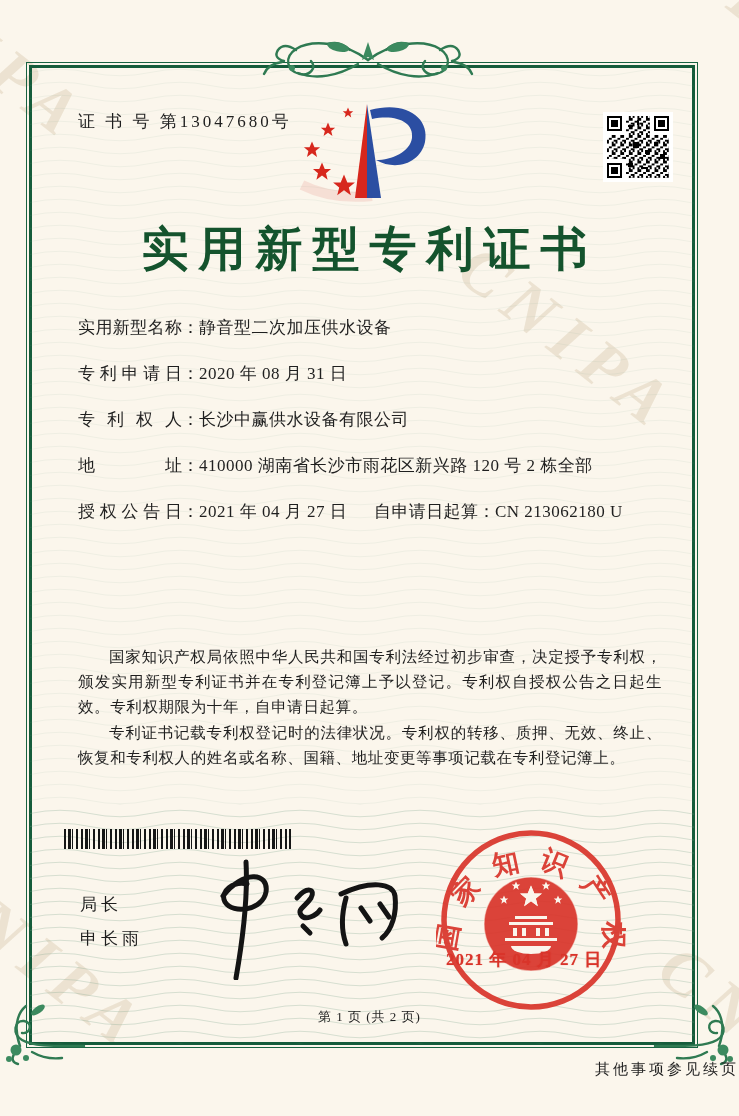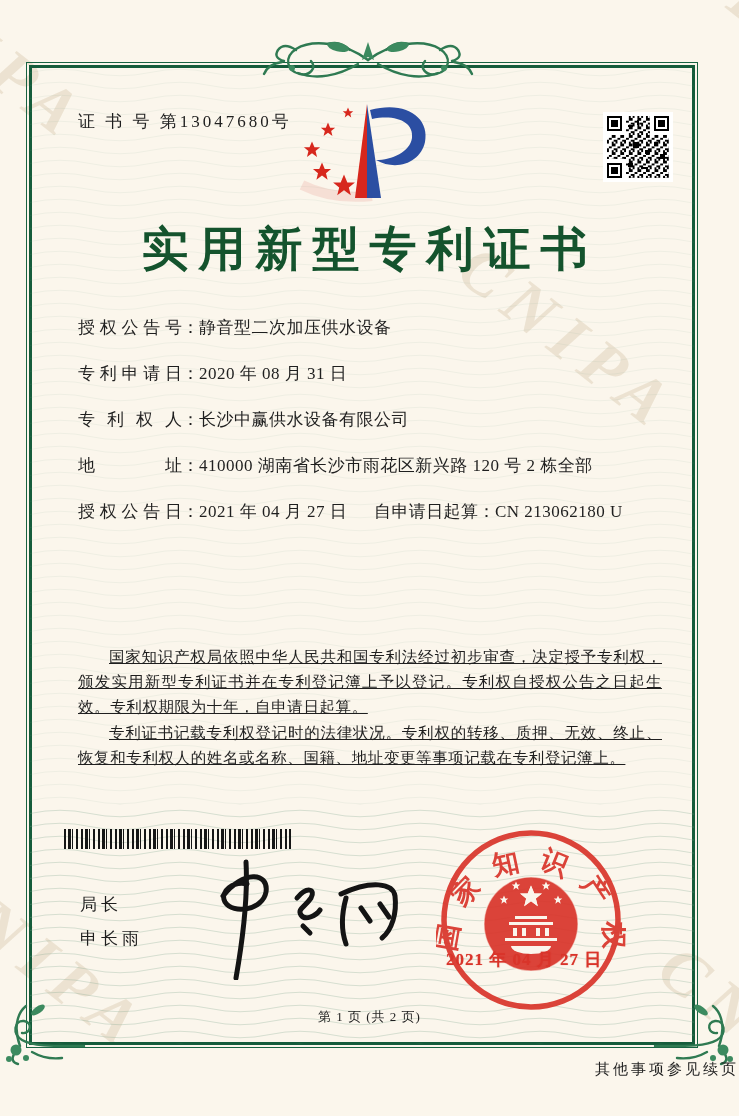--- a/index.html
+++ b/index.html
@@ -42,21 +42,21 @@
     display:inline-block; width:104px; vertical-align:top;
     text-align:justify; text-align-last:justify; text-justify:inter-character;
   }
   .fcolon { display:inline-block; }
   .fvalue { letter-spacing:0.5px;margin-top:44px; }
   .frow2 { position:relative; height:24px; }
   .fcol2 { position:absolute; left:296px; top:0; white-space:nowrap; }
   
   .paras {
     position:absolute; left:78px; top:644px; width:584px;
-    font-size:15.5px; line-height:25px; text-align:justify; letter-spacing:0.6px;text-decoration:underline;
+    font-size:15.5px; line-height:25px; text-align:justify; letter-spacing:0.6px;
   }
   .paras p { margin:0 0 1px 0; text-indent:2em; }
   
   .barcode {
     position:absolute; left:64px; top:829px; width:227px; height:20px;
     background:repeating-linear-gradient(90deg,
       #161616 0 2px, transparent 2px 4px,
       #161616 4px 7px, transparent 7px 8px,
       #161616 8px 9px, transparent 9px 12px,
       #161616 12px 14px, transparent 14px 17px);
@@ -207,21 +207,21 @@
         <rect x="22" y="12" width="2" height="2"></rect>
           <rect x="25" y="18" width="2" height="2"></rect>
       </g>
     </svg>
   </div>
 
   <div class="title">实用新型专利证书</div>
 
   <div class="fields">
     <div class="frow">
-      <span class="flabel">授权公告号</span><span class="fcolon">：</span><span class="fvalue">静音型二次加压供水设备</span>
+      <span class="flabel">实用新型名称</span><span class="fcolon">：</span><span class="fvalue">静音型二次加压供水设备</span>
     </div>
     <div class="frow">
       <span class="flabel">专利申请日</span><span class="fcolon">：</span><span class="fvalue">2020 年 08 月 31 日</span>
     </div>
     <div class="frow">
       <span class="flabel">专利权人</span><span class="fcolon">：</span><span class="fvalue">长沙中赢供水设备有限公司</span>
     </div>
     <div class="frow">
       <span class="flabel">地址</span><span class="fcolon">：</span><span class="fvalue">410000 湖南省长沙市雨花区新兴路 120 号 2 栋全部</span>
     </div>

